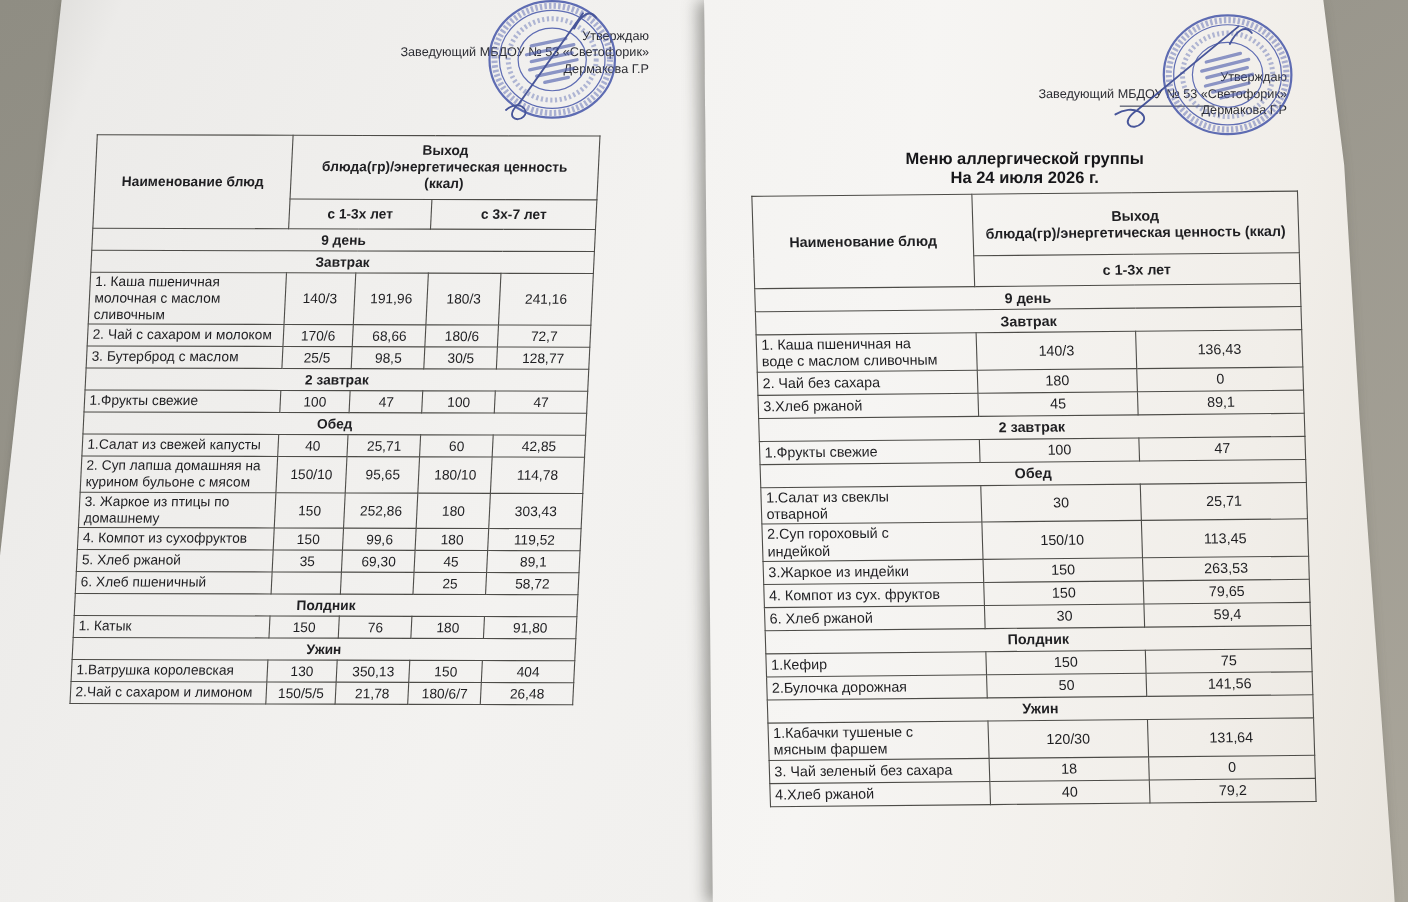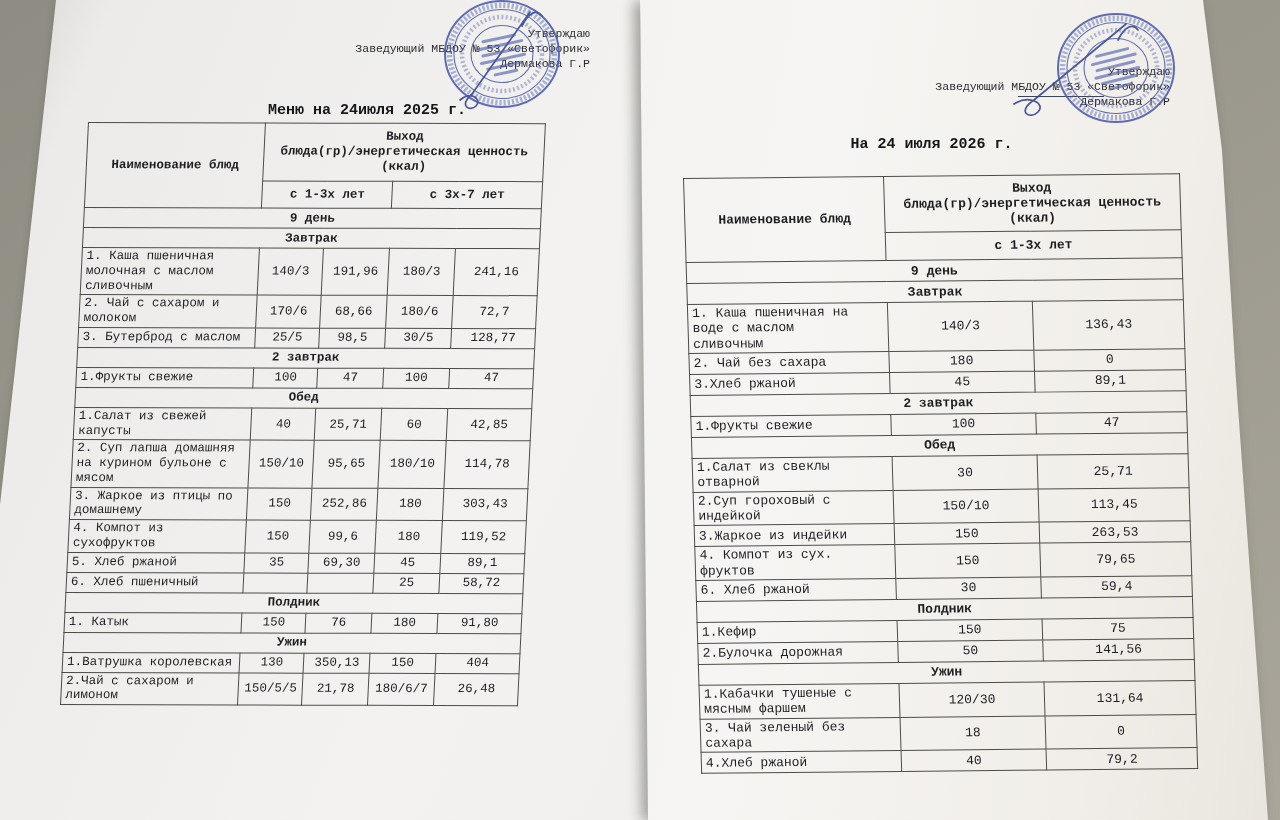--- a/index.html
+++ b/index.html
@@ -1,19 +1,19 @@
 <!DOCTYPE html>
 <html><head>
 <meta charset="utf-8">
 <style>
   html,body{margin:0;padding:0;background:#777;}
   .scene{
     position:relative;width:1280px;height:820px;overflow:hidden;
     background:linear-gradient(150deg,#8f8d83 0%,#98958b 40%,#aaa69b 100%);
-    font-family:Liberation Mono, monospace;color:#1f1f22;
+    font-family:Liberation Sans, sans-serif;color:#1f1f22;
   }
   .paper{position:absolute;top:0;left:0;width:1280px;height:820px;}
   .paper-left-wrap{position:absolute;inset:0;filter:drop-shadow(2px 2px 4px rgba(40,40,35,.35));}
   .paper-left{
     clip-path:polygon(56px 0,640px 0,650px 820px,0 820px,0 505px);
     background:linear-gradient(112deg,#d7d6d3 0%,#ecebe9 7%,#f3f2f0 42%,#f0efed 68%,#e7e6e3 100%);
   }
   .paper-right-wrap{position:absolute;inset:0;filter:drop-shadow(-6px 1px 7px rgba(50,50,45,.45));}
   .paper-right{
     clip-path:polygon(640px 0,1203px 0,1222px 150px,1236px 380px,1252px 600px,1268px 820px,648px 820px);
@@ -70,21 +70,20 @@
         <line x1="42" y1="49" x2="86" y2="49"></line>
         <line x1="45" y1="56" x2="83" y2="56"></line>
         <line x1="42" y1="63" x2="86" y2="63"></line>
         <line x1="47" y1="70" x2="81" y2="70"></line>
         <line x1="53" y1="77" x2="75" y2="77"></line>
       </g>
     </g>
     <path d="M22,104 C34,94 44,104 38,110 C32,116 20,110 34,98 L92,16 M84,30 C90,18 98,12 104,20" stroke="#31418f" stroke-width="1.7" fill="none" stroke-linecap="round"></path>
   </svg>
 
-  <div class="doc-title" style="left:138px;top:102px;width:458px;">Меню на 24июля 2025 г.</div>
 
   <table class="menu-table tbl-left">
     <colgroup>
         <col style="width:178px">
         <col style="width:64px">
         <col style="width:66px">
         <col style="width:66px">
         <col style="width:84px">
       </colgroup>
     <thead>
@@ -234,20 +233,21 @@
         <line x1="89" y1="60" x2="127" y2="60"></line>
         <line x1="86" y1="67" x2="130" y2="67"></line>
         <line x1="91" y1="74" x2="125" y2="74"></line>
         <line x1="97" y1="81" x2="119" y2="81"></line>
       </g>
     </g>
     <path d="M6,98 C22,88 38,98 30,106 C22,114 8,106 26,94 L118,18 M110,34 C116,22 124,16 130,24" stroke="#31418f" stroke-width="1.7" fill="none" stroke-linecap="round"></path>
   </svg>
 
   <div class="doc-title" style="left:683px;top:136px;width:497px;line-height:17px;">
+    <div>Меню аллергической группы</div>
     <div>На 24 июля 2026 г.</div>
   </div>
 
   <table class="menu-table tbl-right">
     <colgroup>
         <col style="width:200px">
         <col style="width:146px">
         <col style="width:151px">
       </colgroup>
     <thead>

